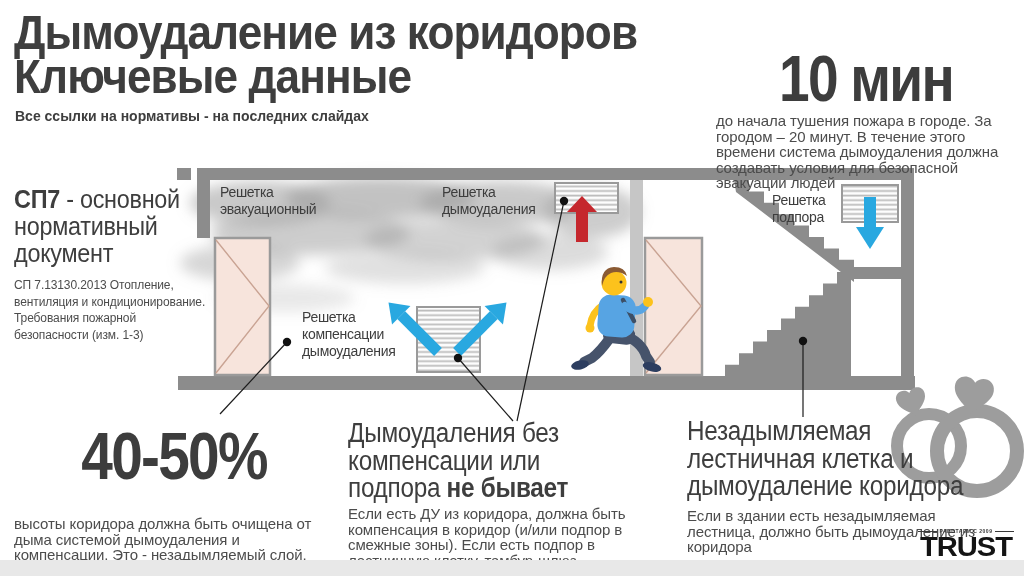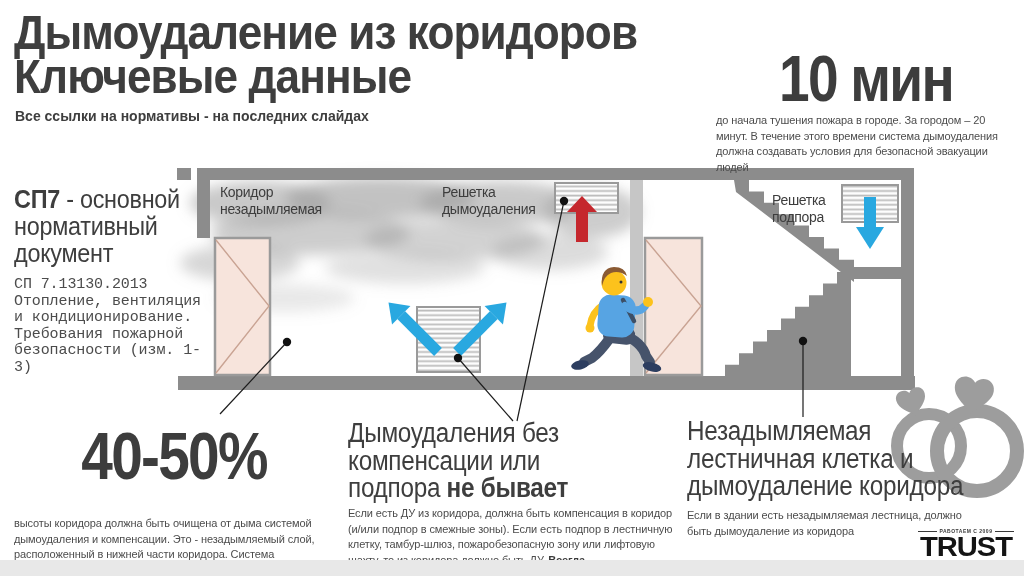--- a/index.html
+++ b/index.html
@@ -6,21 +6,21 @@
   #stage{position:relative;width:1024px;height:560px;background:#ffffff;overflow:hidden;
          font-family:"Liberation Sans","DejaVu Sans",sans-serif;color:#3e3e3e;}
   .abs{position:absolute;}
   .cxl{transform:scaleX(.9);transform-origin:0 0;}
   .cxc{transform:scaleX(.86);transform-origin:50% 0;}
   .h1{font-size:49px;line-height:44px;font-weight:700;letter-spacing:-1px;color:#3e3e3e;white-space:nowrap;}
   .subtitle{font-size:14px;font-weight:700;color:#3e3e3e;}
   .bignum{font-size:62px;font-weight:700;letter-spacing:-2px;color:#3d3d3d;white-space:nowrap;}
   .h2{font-size:27px;line-height:27.5px;font-weight:400;letter-spacing:-.3px;color:#3e3e3e;white-space:nowrap;}
   .h2 b{font-weight:700;}
-  .para{font-size:11px;line-height:15.6px;color:#4c4c4c;letter-spacing:-.1px;}
+  .para{font-size:15px;line-height:15.6px;color:#4c4c4c;letter-spacing:-.1px;}
   .para b{color:#3c3c3c;}
   .dlabel{font-size:14px;line-height:17px;color:#3d3d3d;letter-spacing:-.3px;}
   .right{text-align:left;}
   .center{text-align:center;}
   
   .logo{width:96px;text-align:center;}
   .logo .tag{display:flex;align-items:center;gap:3px;color:#3a3a3a;}
   .logo .tag .ln{flex:1;height:1px;background:#3a3a3a;}
   .logo .tag .tx{font-size:5px;letter-spacing:.5px;white-space:nowrap;font-weight:700;}
   .logo .name{font-size:27px;font-weight:700;letter-spacing:-1px;color:#141414;line-height:27px;transform:scaleX(1.08);transform-origin:50% 0;}
@@ -151,24 +151,25 @@
   <div class="abs subtitle" style="left:15px;top:108px;">Все ссылки на нормативы - на последних слайдах</div>
 
   <div class="abs bignum cxc center" style="left:715px;top:42px;width:302px;font-size:64px;">10 мин</div>
   <div class="abs para" style="left:716px;top:113px;width:300px;">до начала тушения пожара в городе. За городом – 20 минут. В течение этого времени система дымоудаления должна создавать условия для безопасной эвакуации людей</div>
 
   <div class="abs cxl h2" style="left:14px;top:186px;font-size:26px;line-height:27px;">
     <div><b>СП7</b><span> - основной</span></div>
     <div>нормативный</div>
     <div>документ</div>
   </div>
-  <div class="abs para" style="left:14px;top:277px;width:195px;font-size:15px;line-height:16.5px;font-family:Liberation Mono, monospace;">СП 7.13130.2013 Отопление, вентиляция и кондиционирование. Требования пожарной безопасности (изм. 1-3)</div>
+  <div class="abs para" style="left:14px;top:277px;width:195px;font-size:12px;line-height:16.5px;">СП 7.13130.2013 Отопление, вентиляция и кондиционирование. Требования пожарной безопасности (изм. 1-3)</div>
 
-  <div class="abs dlabel" style="left:220px;top:184px;width:130px;">Коридор незадымляемая</div>
+  <div class="abs dlabel" style="left:220px;top:184px;width:130px;">Решетка эвакуационный</div>
   <div class="abs dlabel right" style="left:442px;top:184px;width:108px;">Решетка дымоудаления</div>
+  <div class="abs dlabel right" style="left:302px;top:309px;width:114px;">Решетка компенсации дымоудаления</div>
   <div class="abs dlabel right" style="left:772px;top:192px;width:64px;">Решетка подпора</div>
 
   <div class="abs bignum cxc center" style="left:44px;top:418px;width:260px;font-size:66px;">40-50%</div>
   <div class="abs para" style="left:14px;top:516px;width:322px;">высоты коридора должна быть очищена от дыма системой дымоудаления и компенсации. Это - незадымляемый слой, расположенный в нижней части коридора. Система дымоудаления должна прижимать дым к потолку и выводить его наружу. Компенсация этому способствует</div>
 
   <div class="abs cxl h2" style="left:348px;top:420px;">
     <div>Дымоудаления без</div>
     <div>компенсации или</div>
     <div><span>подпора </span><b>не бывает</b></div>
   </div>

